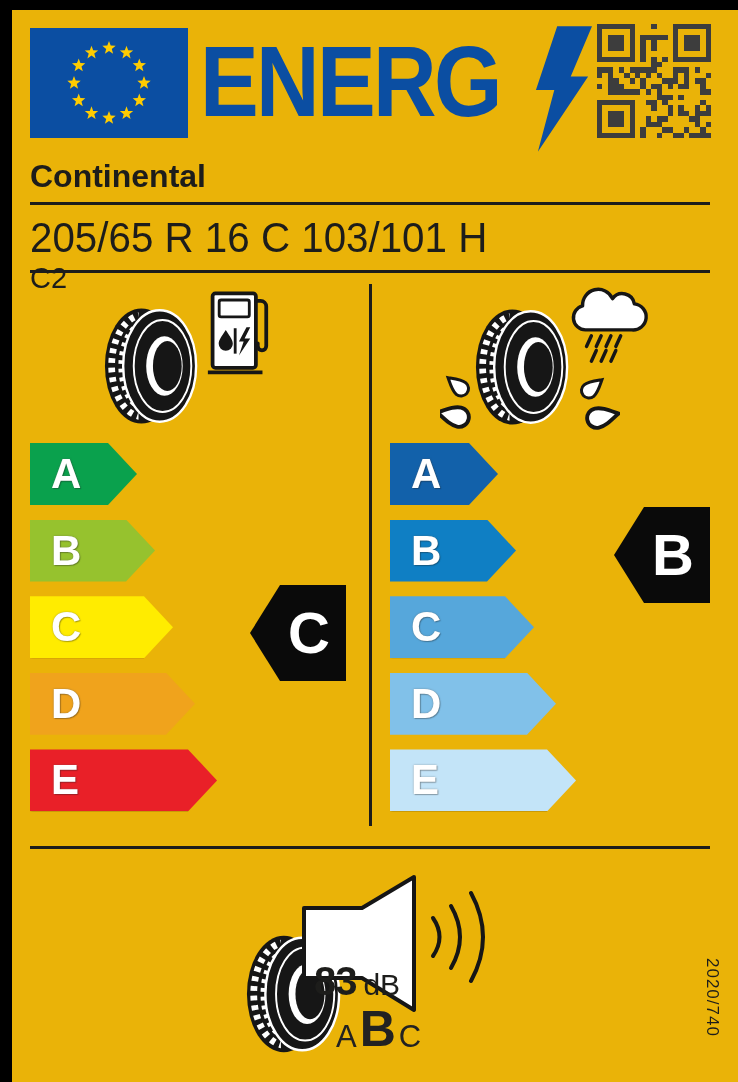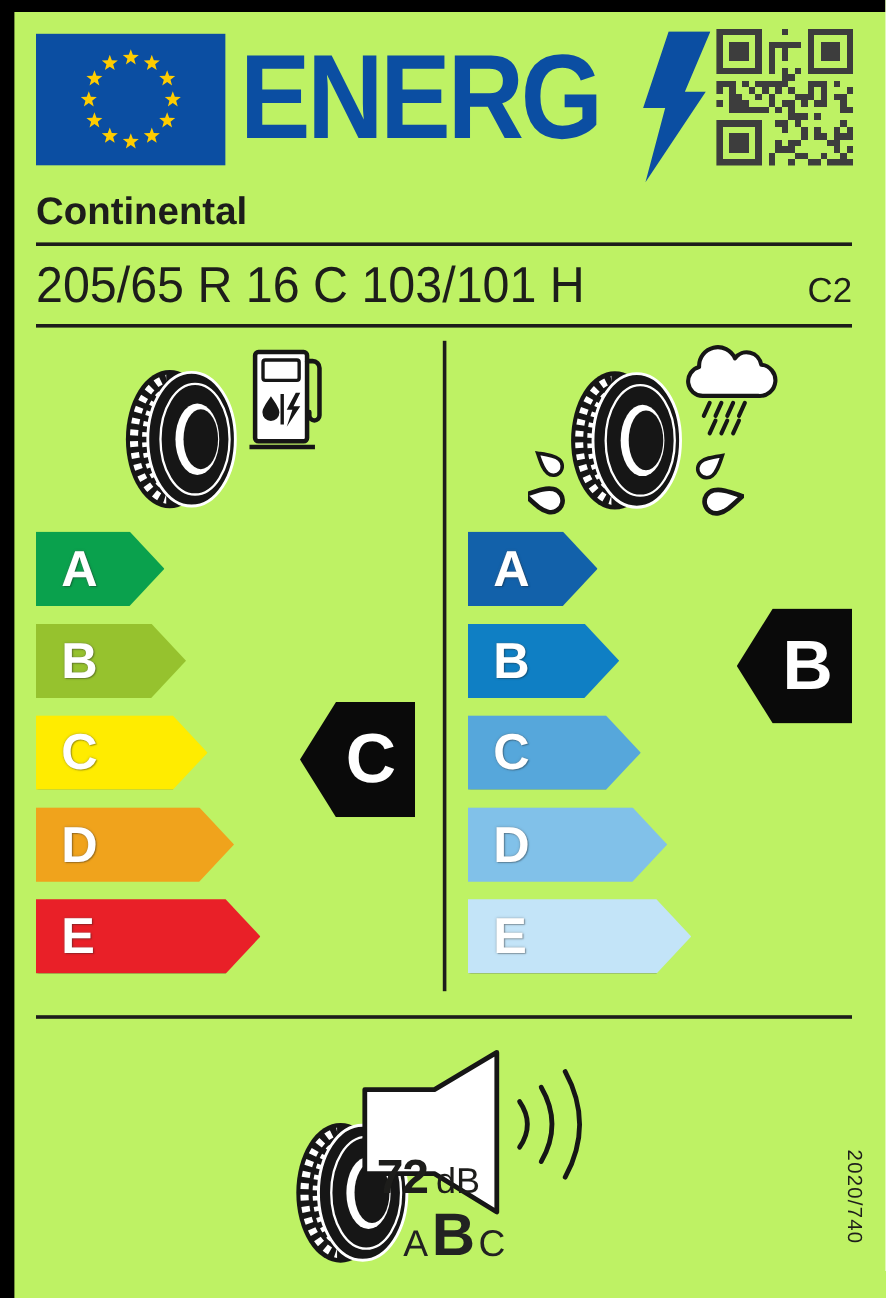--- a/index.html
+++ b/index.html
@@ -1,17 +1,17 @@
 <!DOCTYPE html>
 <html><head>
 <meta charset="utf-8">
 <style>
   html,body{margin:0;padding:0;background:#fff;}
   .label{
-    position:relative; width:738px; height:1082px; background:#bef264;
+    position:relative; width:738px; height:1082px; background:#eab308;
     font-family:"Liberation Sans","DejaVu Sans",sans-serif; color:#1d1d1b;
     overflow:hidden;
   }
   .edge{position:absolute; background:#000;}
   .edge.top{left:0;top:0;width:738px;height:10px;}
   .edge.left{left:0;top:0;width:12px;height:1082px;}
 
   
   .eu-flag{position:absolute;left:30px;top:28px;width:158px;height:110px;}
   .energ{
@@ -27,21 +27,21 @@
     display:flex;justify-content:space-between;align-items:baseline;gap:16px;
   }
   .brand{font-size:32px;font-weight:bold;}
   .type-id{font-size:32px;font-weight:400;}
 
   .rule{position:absolute;left:30px;width:680px;height:3px;background:#1d1d1b;}
   .rule.r1{top:202px;} .rule.r2{top:270px;} .rule.r3{top:846px;}
 
   .size-row{
     position:absolute;left:30px;top:214px;width:680px;height:50px;
-    display:flex;justify-content:space-between;align-items:baseline;
+    display:flex;justify-content:space-between;align-items:baseline;flex-direction:column;
   }
   .designation{font-size:42px;font-weight:400;transform:scaleX(.96);transform-origin:left bottom;white-space:nowrap;}
   .tyre-class{font-size:29px;font-weight:400;}
 
   .vdiv{position:absolute;left:369px;top:284px;width:3px;height:542px;background:#1d1d1b;}
 
   
   .pict{position:absolute;}
   .pict.fuel-tire{left:103px;top:306px;width:96px;height:120px;}
   .pict.pump{left:206px;top:288px;width:64px;height:88px;}
@@ -423,21 +423,21 @@
     <path d="M66,42 H8 V112 H66 L118,144 V11 Z" fill="#fff" stroke="#161616" stroke-width="4" stroke-linejoin="round"></path>
   </svg>
   <svg class="pict arcs" viewBox="0 0 62 106">
     <g fill="none" stroke="#161616" stroke-width="4" stroke-linecap="round">
       <path d="M6,34 q13,19 0,38"></path>
       <path d="M24,22 q18,31 0,62"></path>
       <path d="M44,9 q24,44 0,88"></path>
     </g>
   </svg>
   <div class="db-box">
-    <span class="db-value">72</span>
+    <span class="db-value">83</span>
     <span class="db-unit">dB</span>
   </div>
   <div class="noise-classes">
     <span class="noise-letter">A</span>
     <span class="noise-letter rated">B</span>
     <span class="noise-letter">C</span>
   </div>
 
   <div class="reg">2020/740</div>
 </div>

